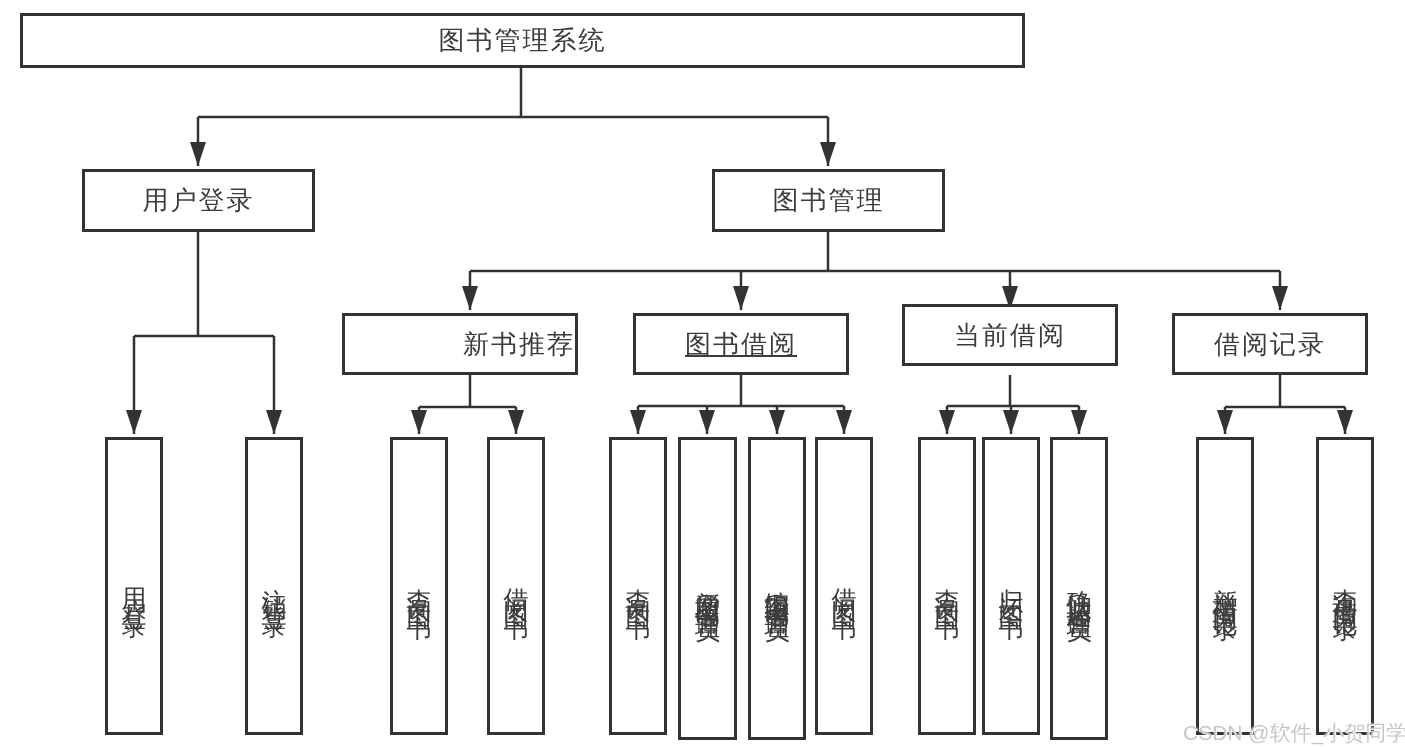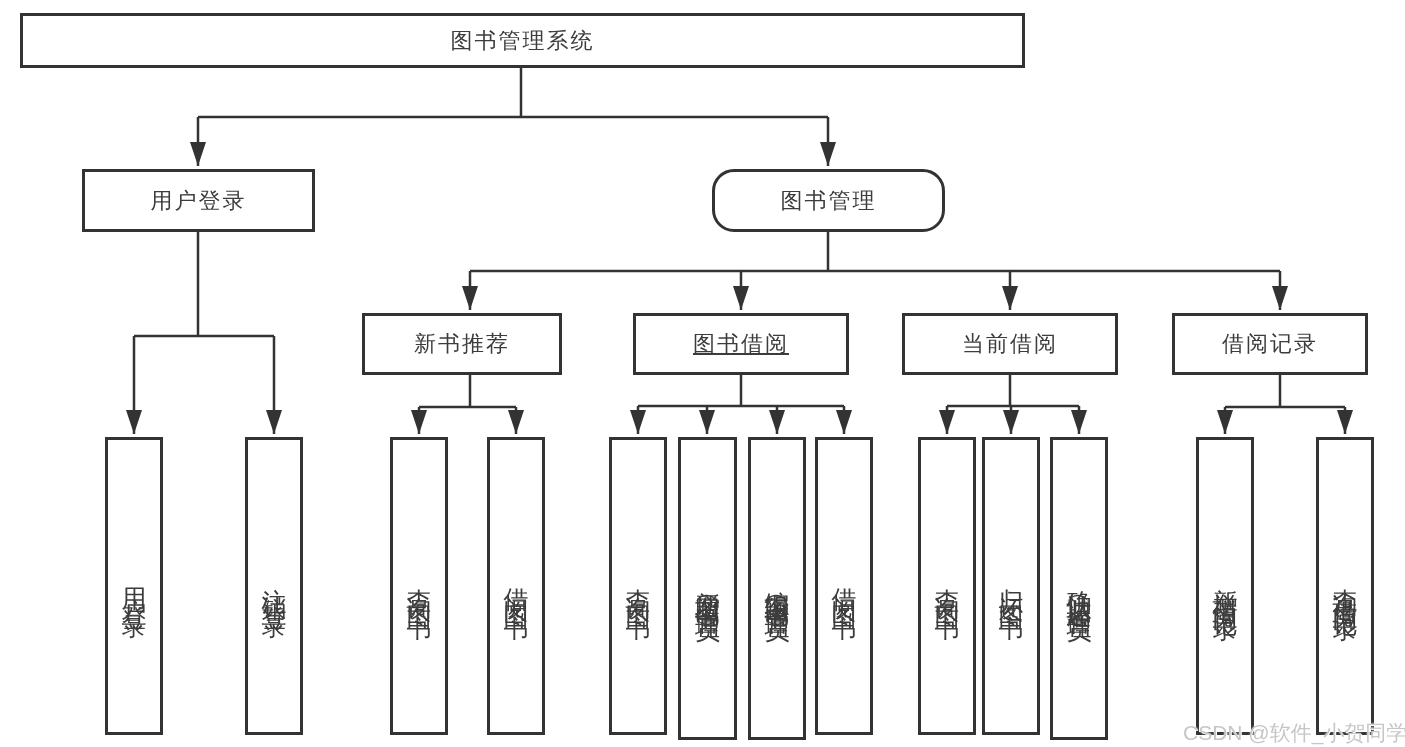--- a/index.html
+++ b/index.html
@@ -7,21 +7,21 @@
     position:relative;width:1405px;height:747px;background:#ffffff;
     font-family:"Liberation Sans","DejaVu Sans",sans-serif;overflow:hidden;
   }
   .wires{position:absolute;left:0;top:0;z-index:1;}
   .node{
     position:absolute;box-sizing:border-box;background:#ffffff;
     border:3px solid #333333;color:#3c3c3c;
     display:flex;align-items:center;justify-content:center;
     z-index:2;
   }
-  .hdr{font-size:22px;letter-spacing:2px;}
+  .hdr{font-size:26px;letter-spacing:2px;}
   .leaf span{
     writing-mode:vertical-rl;text-orientation:mixed;
     font-size:25px;letter-spacing:9px;line-height:1;
     display:block;
   }
   .ls6 span{letter-spacing:6px;}
   .ls4 span{letter-spacing:4px;}
   .watermark{
     position:absolute;left:1183px;top:719px;z-index:3;
     font-size:21px;color:#c6c6c6;white-space:nowrap;
@@ -83,31 +83,31 @@
     </g>
   </svg>
 
   <div class="node hdr" style="left:20px;top:13px;width:1005px;height:55px;">
     <span>图书管理系统</span>
   </div>
 
   <div class="node hdr" style="left:82px;top:169px;width:233px;height:63px;">
     <span>用户登录</span>
   </div>
-  <div class="node hdr" style="left:712px;top:169px;width:233px;height:63px;border-radius:22px;">
+  <div class="node hdr" style="left:712px;top:169px;width:233px;height:63px;">
     <span>图书管理</span>
   </div>
 
-  <div class="node hdr" style="left:362px;top:313px;width:200px;height:62px;">
+  <div class="node hdr" style="left:342px;top:313px;width:236px;height:62px;justify-content:flex-end;">
     <span>新书推荐</span>
   </div>
   <div class="node hdr" style="left:633px;top:313px;width:216px;height:62px;text-decoration:underline;">
     <span>图书借阅</span>
   </div>
-  <div class="node hdr" style="left:902px;top:313px;width:216px;height:62px;">
+  <div class="node hdr" style="left:902px;top:304px;width:216px;height:62px;">
     <span>当前借阅</span>
   </div>
   <div class="node hdr" style="left:1172px;top:313px;width:196px;height:62px;">
     <span>借阅记录</span>
   </div>
 
   <div class="node leaf" style="left:105px;top:437px;width:58px;height:298px;">
     <span>用户登录</span>
   </div>
   <div class="node leaf" style="left:245px;top:437px;width:58px;height:298px;">

